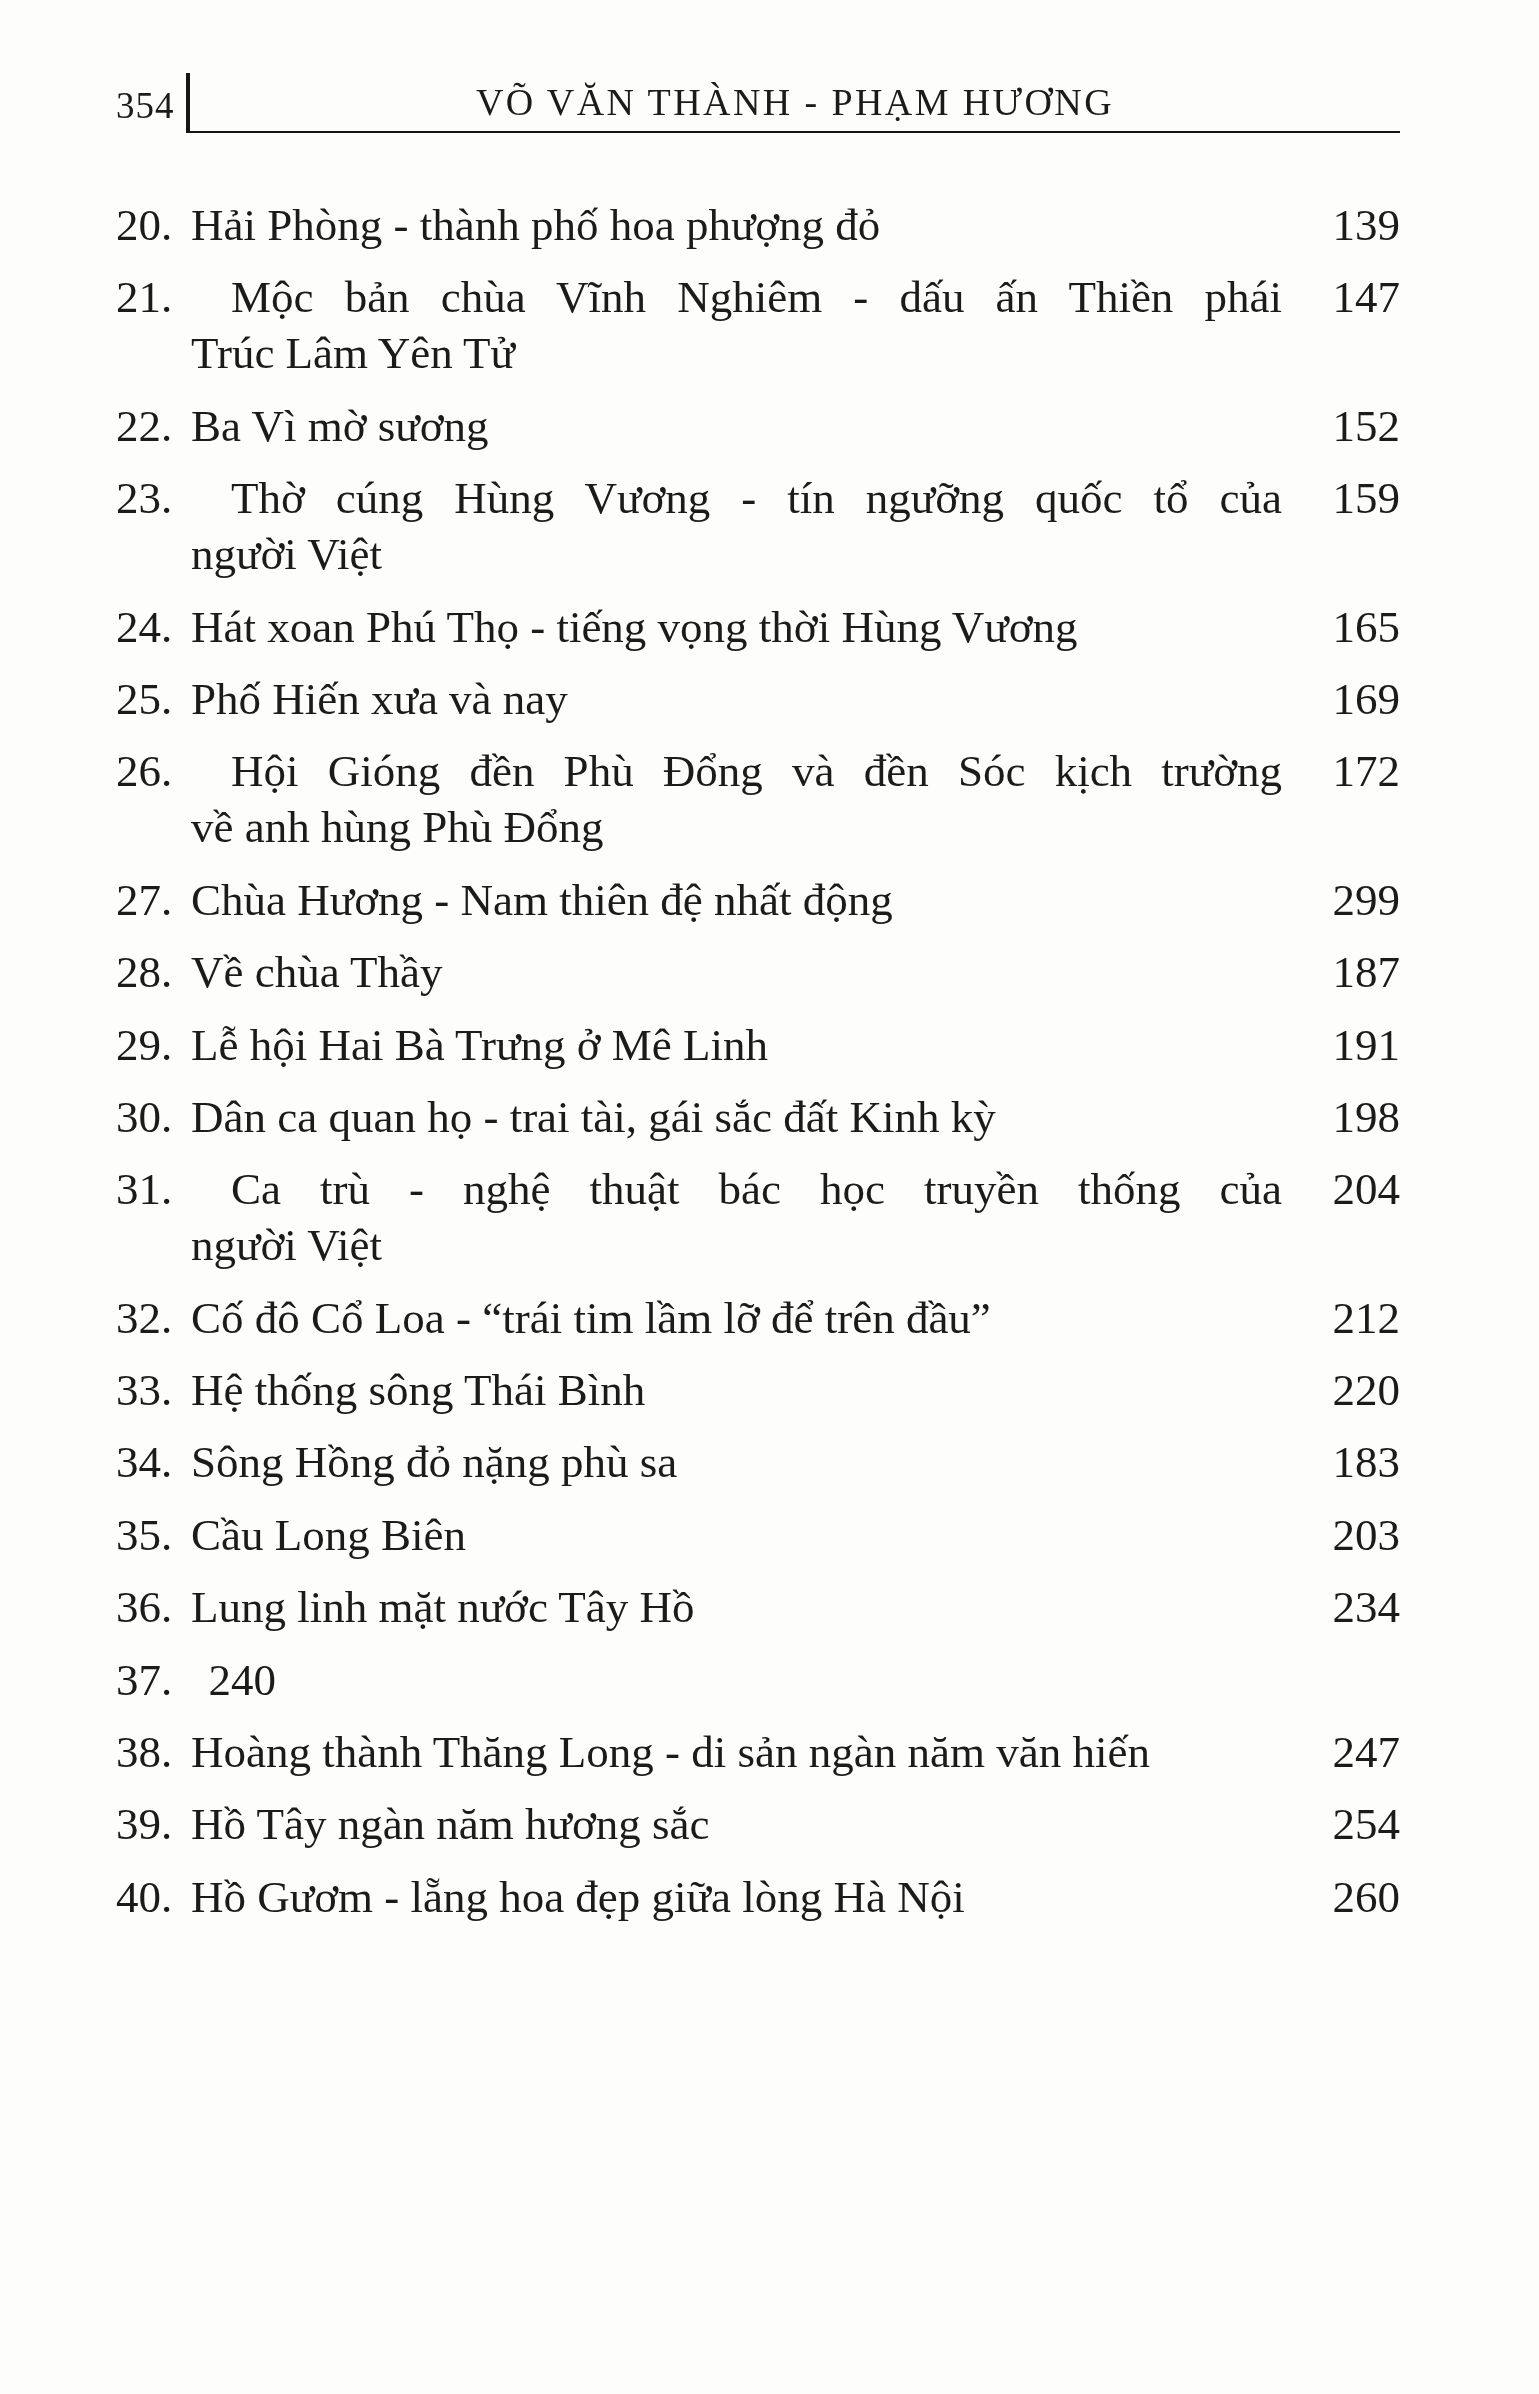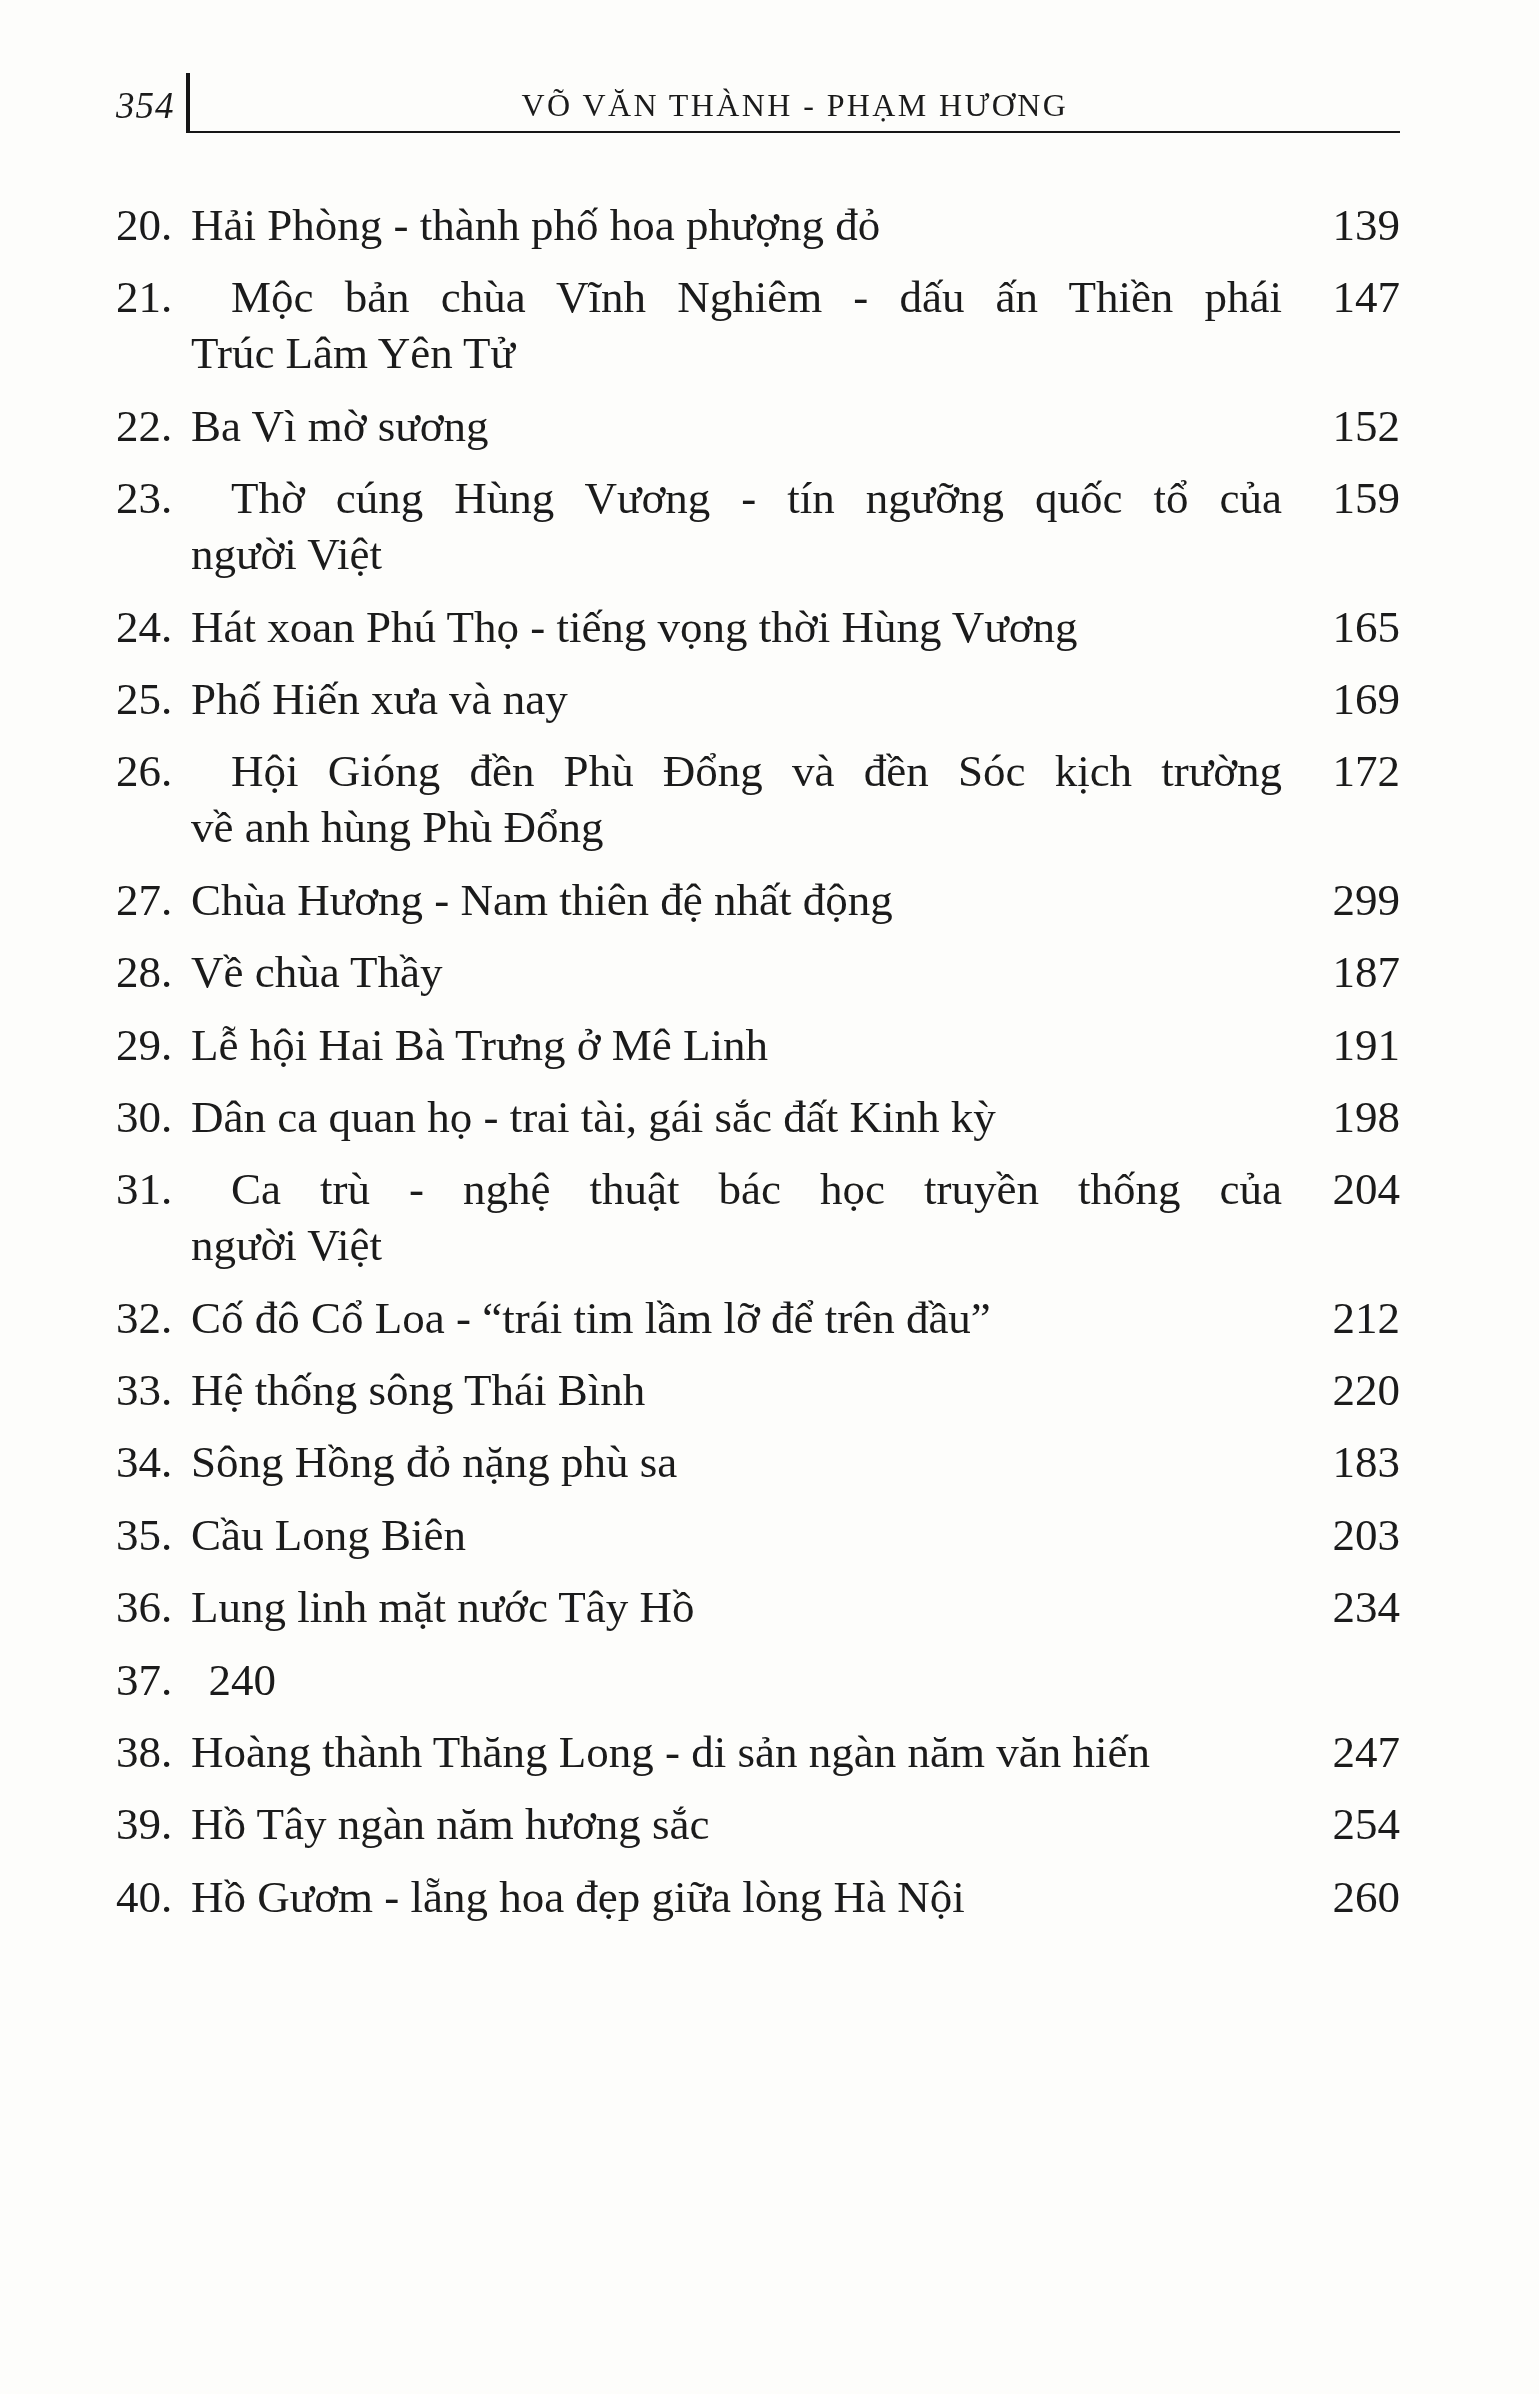--- a/index.html
+++ b/index.html
@@ -27,34 +27,33 @@
     height: 60px;
   }
   .folio {
     flex: none;
     width: 70px;
     font-size: 37px;
     display: flex;
     align-items: flex-end;
     padding-bottom: 5.8px;
     letter-spacing: 1px;
-    font-style: italic;
   }
   .head-block {
     flex: 1;
     border-left: 4.8px solid #161616;
     border-bottom: 2.9px solid #161616;
     display: flex;
     align-items: flex-end;
     justify-content: center;
     padding-bottom: 6.8px;
     position: relative;
   }
   .running-head {
-    font-size: 32px;
+    font-size: 38px;
     letter-spacing: 2.4px;
     white-space: nowrap;
     font-weight: 400;
   }
 
   
   .toc {
     margin-top: 64px;
   }
   .entry {

